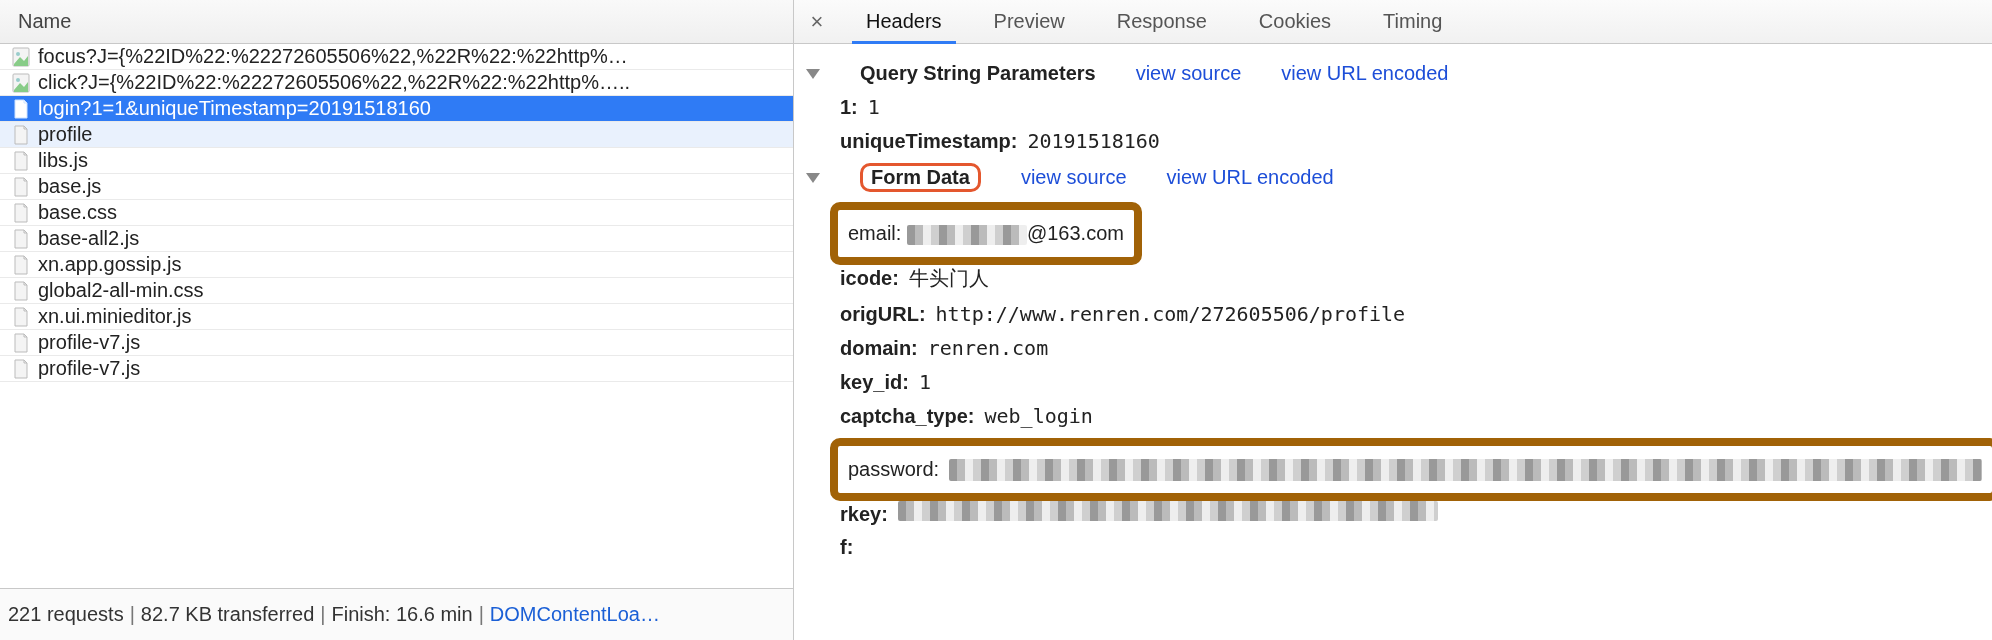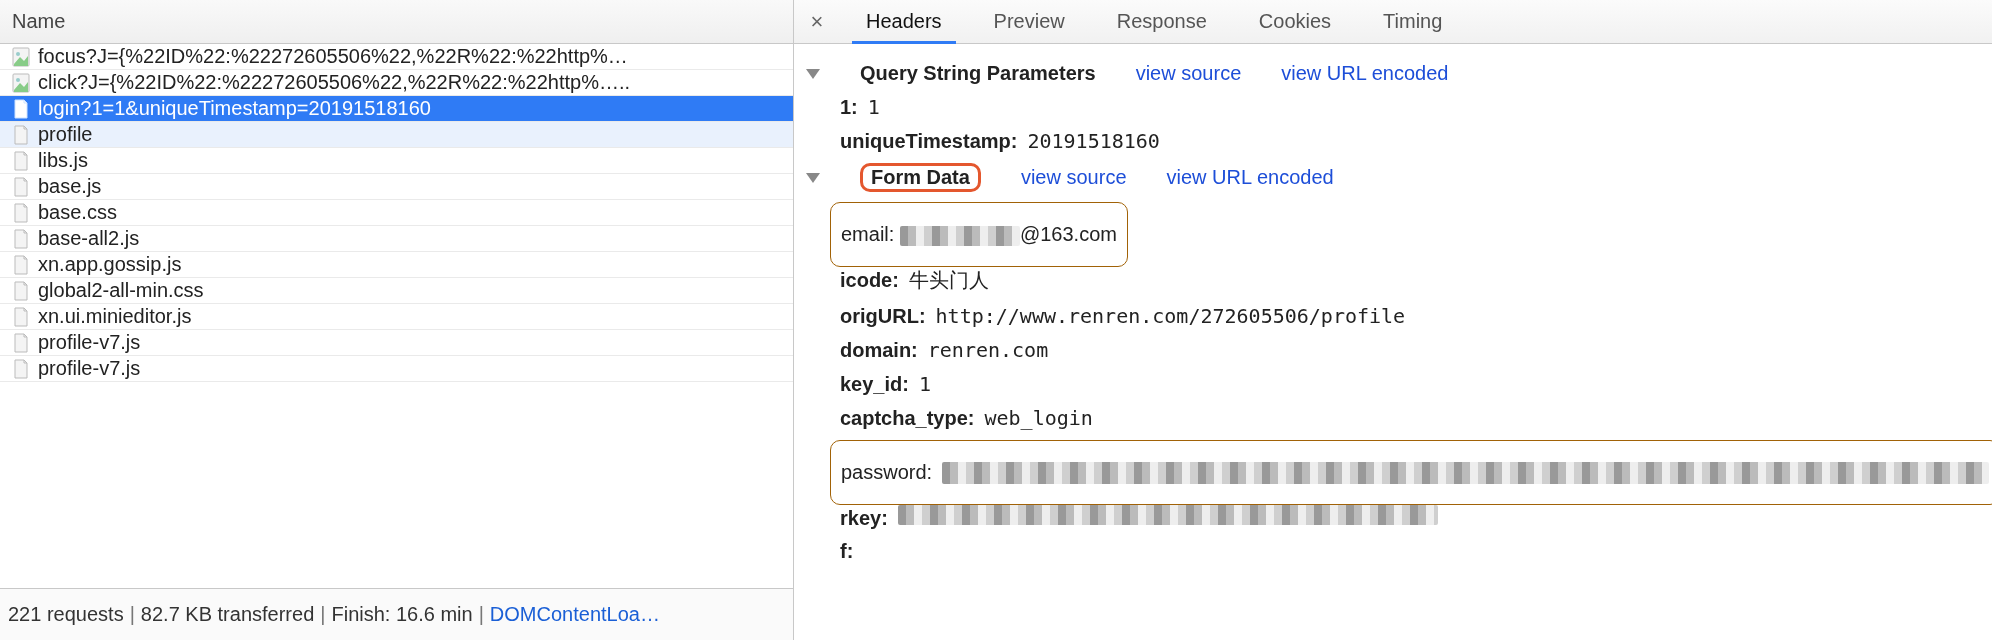--- a/index.html
+++ b/index.html
@@ -1,21 +1,21 @@
 <!DOCTYPE html>
 <html><head>
 <meta charset="utf-8">
 <style>
   * { box-sizing: border-box; margin: 0; padding: 0; }
   html, body { width: 1992px; height: 640px; font-family: "Helvetica Neue", Arial, sans-serif; font-size: 20px; color: #222; background: #fff; overflow: hidden; }
   .root { display: flex; width: 100%; height: 100%; }
 
   
   .left { width: 794px; height: 100%; border-right: 1px solid #c8c8c8; display: flex; flex-direction: column; background: #fff; }
-  .left-header { height: 44px; border-bottom: 1px solid #c8c8c8; background: linear-gradient(#f9f9f9,#efefef); display: flex; align-items: center; padding-left: 12px; color: #444; }
+  .left-header { height: 44px; border-bottom: 1px solid #c8c8c8; background: linear-gradient(#f9f9f9,#efefef); display: flex; align-items: center; padding-left: 18px; color: #444; }
   .requests { flex: 1; overflow: hidden; }
   .row { display: flex; align-items: center; height: 26px; padding-left: 12px; gap: 8px; border-bottom: 1px solid #eaeaea; white-space: nowrap; overflow: hidden; text-overflow: ellipsis; cursor: default; }
   .row .label { overflow: hidden; text-overflow: ellipsis; }
   .row.selected { background: #2f7bf5; color: #fff; }
   .row.hovered { background: #e9f1fd; gap: 8px; }
   .row .file-ic { width: 18px; height: 22px; flex: 0 0 18px; }
   .file-ic svg { display: block; }
 
   .statusbar { height: 52px; border-top: 1px solid #c8c8c8; display: flex; align-items: center; padding: 0 8px; gap: 6px; font-size: 20px; color: #333; background: #fafafa; white-space: nowrap; overflow: hidden; }
   .statusbar .sep { color: #777; }
@@ -34,21 +34,21 @@
   .section-head .tri { width: 0; height: 0; border-top: 7px solid transparent; border-bottom: 7px solid transparent; border-left: 0; border-right: 0; }
   .section-head .tri.open { border-left: 0; border-right: 0; border-top: 10px solid #888; border-bottom: 0; border-left: 7px solid transparent; border-right: 7px solid transparent; }
   .section-head .title { font-weight: 700; color: #222; }
   .section-head .act { color: #1d4ed8; cursor: pointer; }
   .kv { margin-left: 34px; margin-bottom: 10px; display: flex; gap: 10px; align-items: baseline; }
   .kv .k { font-weight: 700; }
   .kv .v { font-family: Menlo, Consolas, monospace; color: #222; }
 
   .hl { position: relative; display: inline-flex; align-items: center; padding: 0 8px; border: 3px solid #e4572e; border-radius: 10px; }
   .hl-wide { width: 100%; }
-  .hl-box { border: 1px solid #a16207; border-radius: 10px; padding: 20px 10px; margin-left: 24px; }
+  .hl-box { border: 8px solid #a16207; border-radius: 10px; padding: 12px 10px; margin-left: 24px; }
 
   .mosaic { display: inline-block; height: 20px; background: repeating-linear-gradient(90deg,#999 0 8px,#bbb 8px 16px,#eee 16px 24px,#cfcfcf 24px 32px); border-radius: 2px; vertical-align: middle; }
 
   .watermark { position: absolute; right: 16px; bottom: 8px; color: #d9d9d9; font-size: 16px; letter-spacing: .5px; pointer-events: none; }
 </style>
 </head>
 <body>
 
 <div class="root">
 

